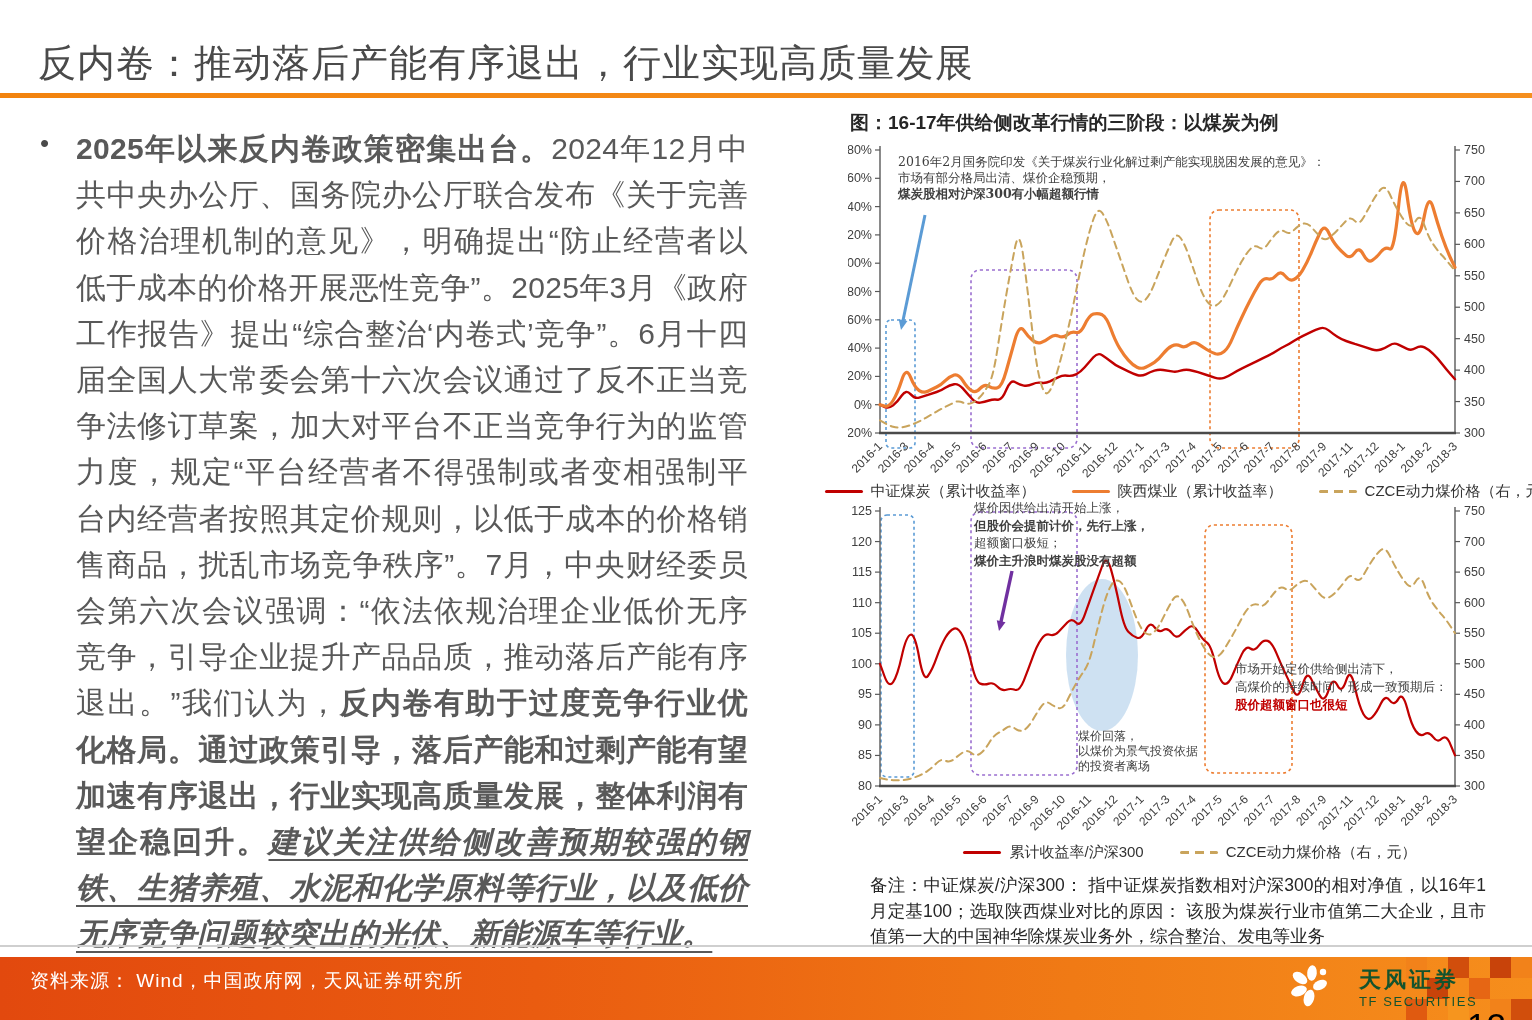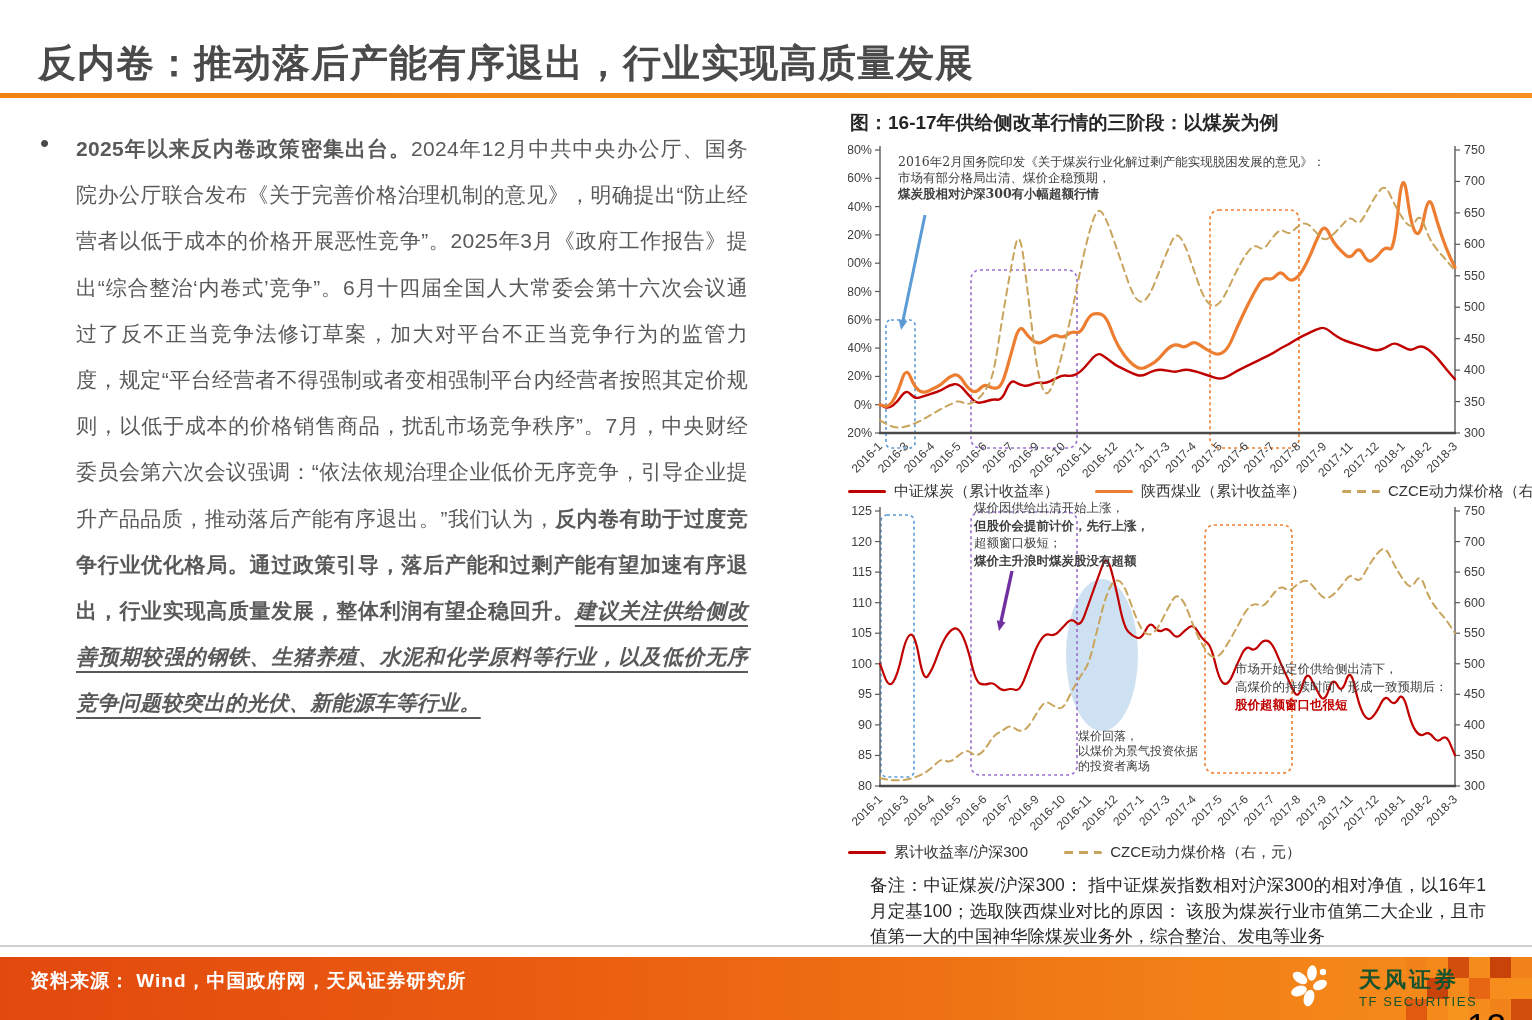--- a/index.html
+++ b/index.html
@@ -1,48 +1,48 @@
 <!DOCTYPE html>
 <html><head>
 <meta charset="utf-8">
 <style>
   html,body{margin:0;padding:0;background:#888;}
   .slide{position:relative;width:1532px;height:1020px;background:#ffffff;overflow:hidden;
          font-family:"Liberation Sans","DejaVu Sans",sans-serif;}
-  .page-title{position:absolute;left:38px;top:38px;font-size:38px;font-weight:bold;
+  .page-title{position:absolute;left:38px;top:38px;font-size:38px;font-weight:normal;
               color:#4a4a4a;letter-spacing:1px;white-space:nowrap;}
   .title-rule{position:absolute;left:0;top:93px;width:1532px;height:5px;
               background:linear-gradient(90deg,#f2830e,#f58f1f);}
   
   .bullet-block{position:absolute;left:40px;top:126px;width:708px;}
   .bullet-marker{position:absolute;left:0;top:2px;font-size:26px;color:#4a4a4a;}
-  .bullet-text{margin-left:36px;font-size:21px;line-height:46.2px;color:#595959;
+  .bullet-text{margin-left:36px;font-size:30px;line-height:46.2px;color:#595959;
                text-align:justify;letter-spacing:0.3px;}
   .seg-b{font-weight:bold;}
   .seg-i{font-style:italic;}
   .seg-u{text-decoration:underline;text-underline-offset:7px;text-decoration-thickness:1.5px;}
   
   .figure-title{position:absolute;left:850px;top:110px;font-size:19px;font-weight:bold;color:#262626;}
   .chart-top{position:absolute;left:848px;top:140px;}
   .chart-bottom{position:absolute;left:848px;top:500px;}
-  .legend{position:absolute;left:848px;width:684px;display:flex;
+  .legend{position:absolute;left:848px;width:684px;display:flex;justify-content:center;
           align-items:center;gap:36px;font-size:15px;color:#333;}
   .legend-top{top:482px;}
   .legend-bottom{top:843px;}
   .legend-item{display:flex;align-items:center;gap:8px;white-space:nowrap;}
   .swatch{display:inline-block;width:38px;height:3.6px;border-radius:2px;background:var(--c);}
   .swatch.dashed{background:repeating-linear-gradient(90deg,var(--c) 0 9px,transparent 9px 15px);}
   .figure-note{position:absolute;left:870px;top:873px;width:616px;font-size:17.5px;
                line-height:25.5px;color:#262626;text-align:justify;}
   
   .footer-divider{position:absolute;left:0;top:945px;width:1532px;height:2px;background:#cfcfcf;}
   .footer-bar{position:absolute;left:0;top:957px;width:1532px;height:63px;
               background:linear-gradient(90deg,#e2490e 0%,#ea5c10 35%,#f07a15 70%,#f68e1c 100%);}
   .footer-source{position:absolute;left:30px;top:957px;height:47px;display:flex;align-items:center;
-                 font-size:19px;color:#ffffff;letter-spacing:1px;font-weight:bold;}
+                 font-size:19px;color:#ffffff;letter-spacing:1px;}
   .footer-logo{position:absolute;left:1286px;top:963px;height:52px;display:flex;align-items:center;
                gap:27px;color:#14532d;z-index:3;}
   .logo-texts{display:flex;flex-direction:column;line-height:1.1;}
   .logo-cn{font-size:22px;font-weight:bold;letter-spacing:3px;}
   .logo-en{font-size:13px;letter-spacing:1.6px;margin-top:3px;}
   .mosaic{position:absolute;right:0;top:957px;width:126px;height:63px;overflow:hidden;z-index:1;}
   .mosaic div{position:absolute;width:21px;height:21px;}
   .mq1{left:0;top:0;background:#f2821a;}   .mq2{left:21px;top:21px;background:#c8430a;}
   .mq3{left:0;top:42px;background:#e05a10;}.mq4{left:42px;top:0;background:#d14e0c;}
   .mq5{left:42px;top:42px;background:#f6951e;}.mq6{left:63px;top:21px;background:#e66614;}

